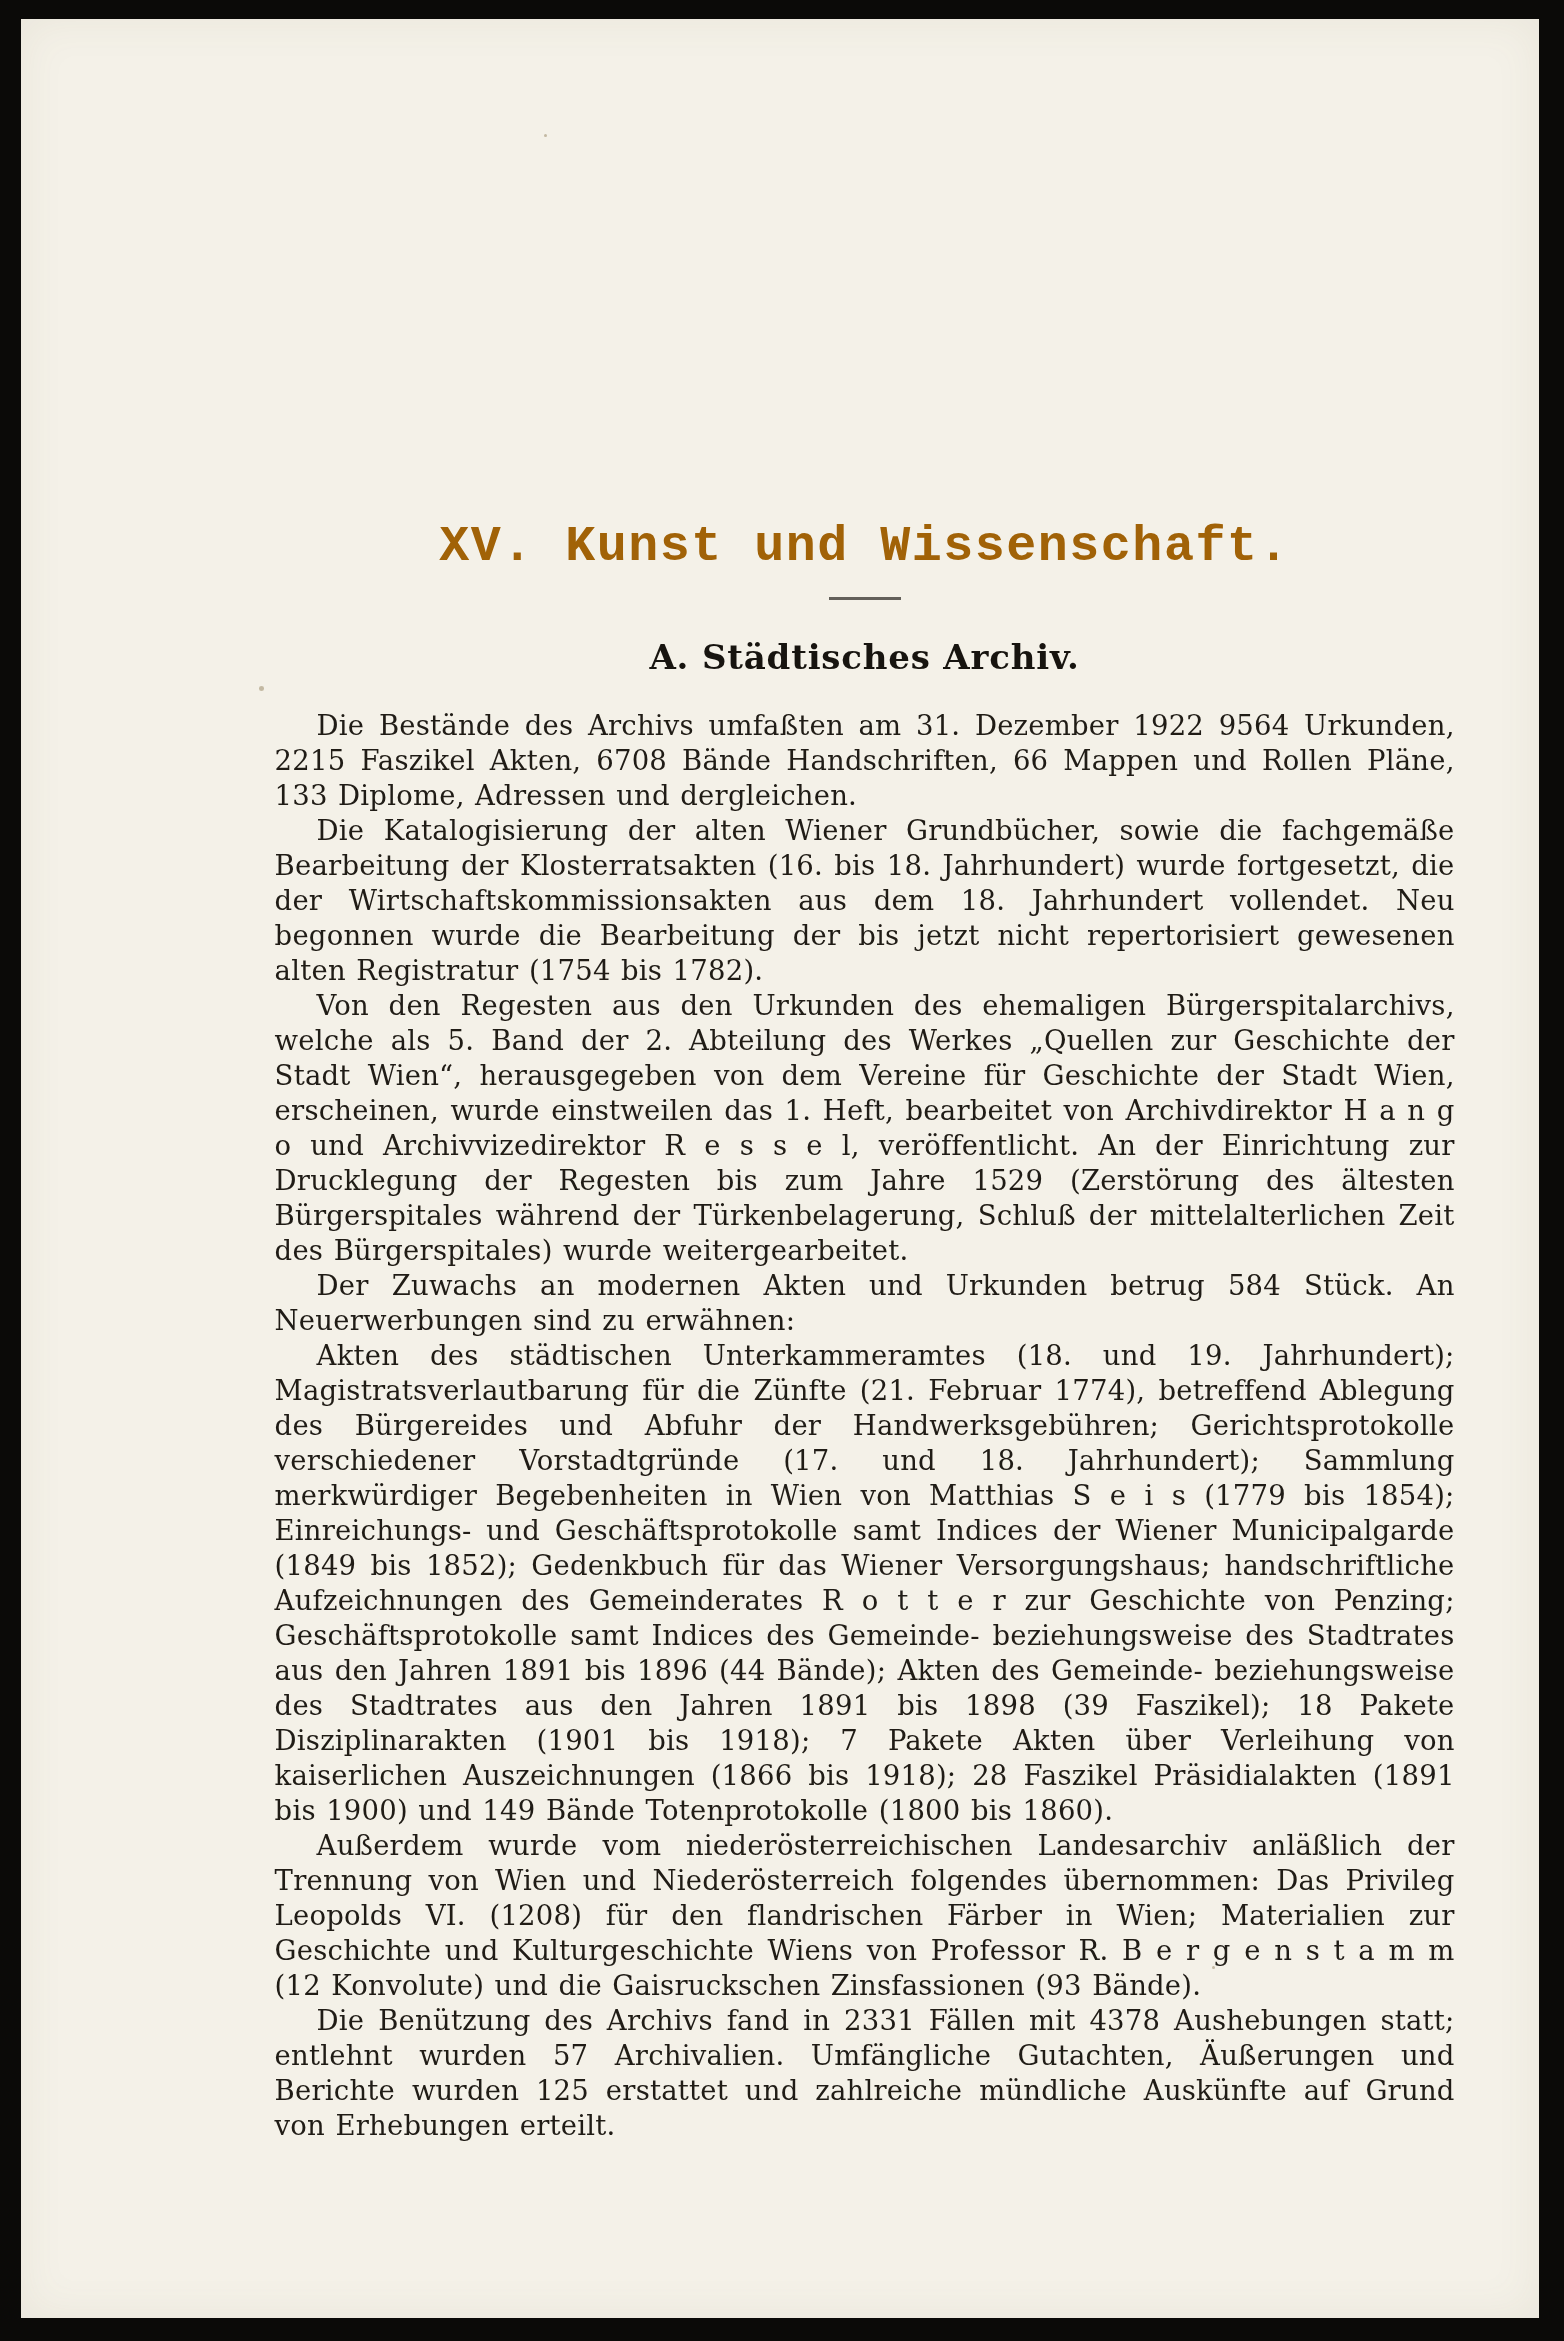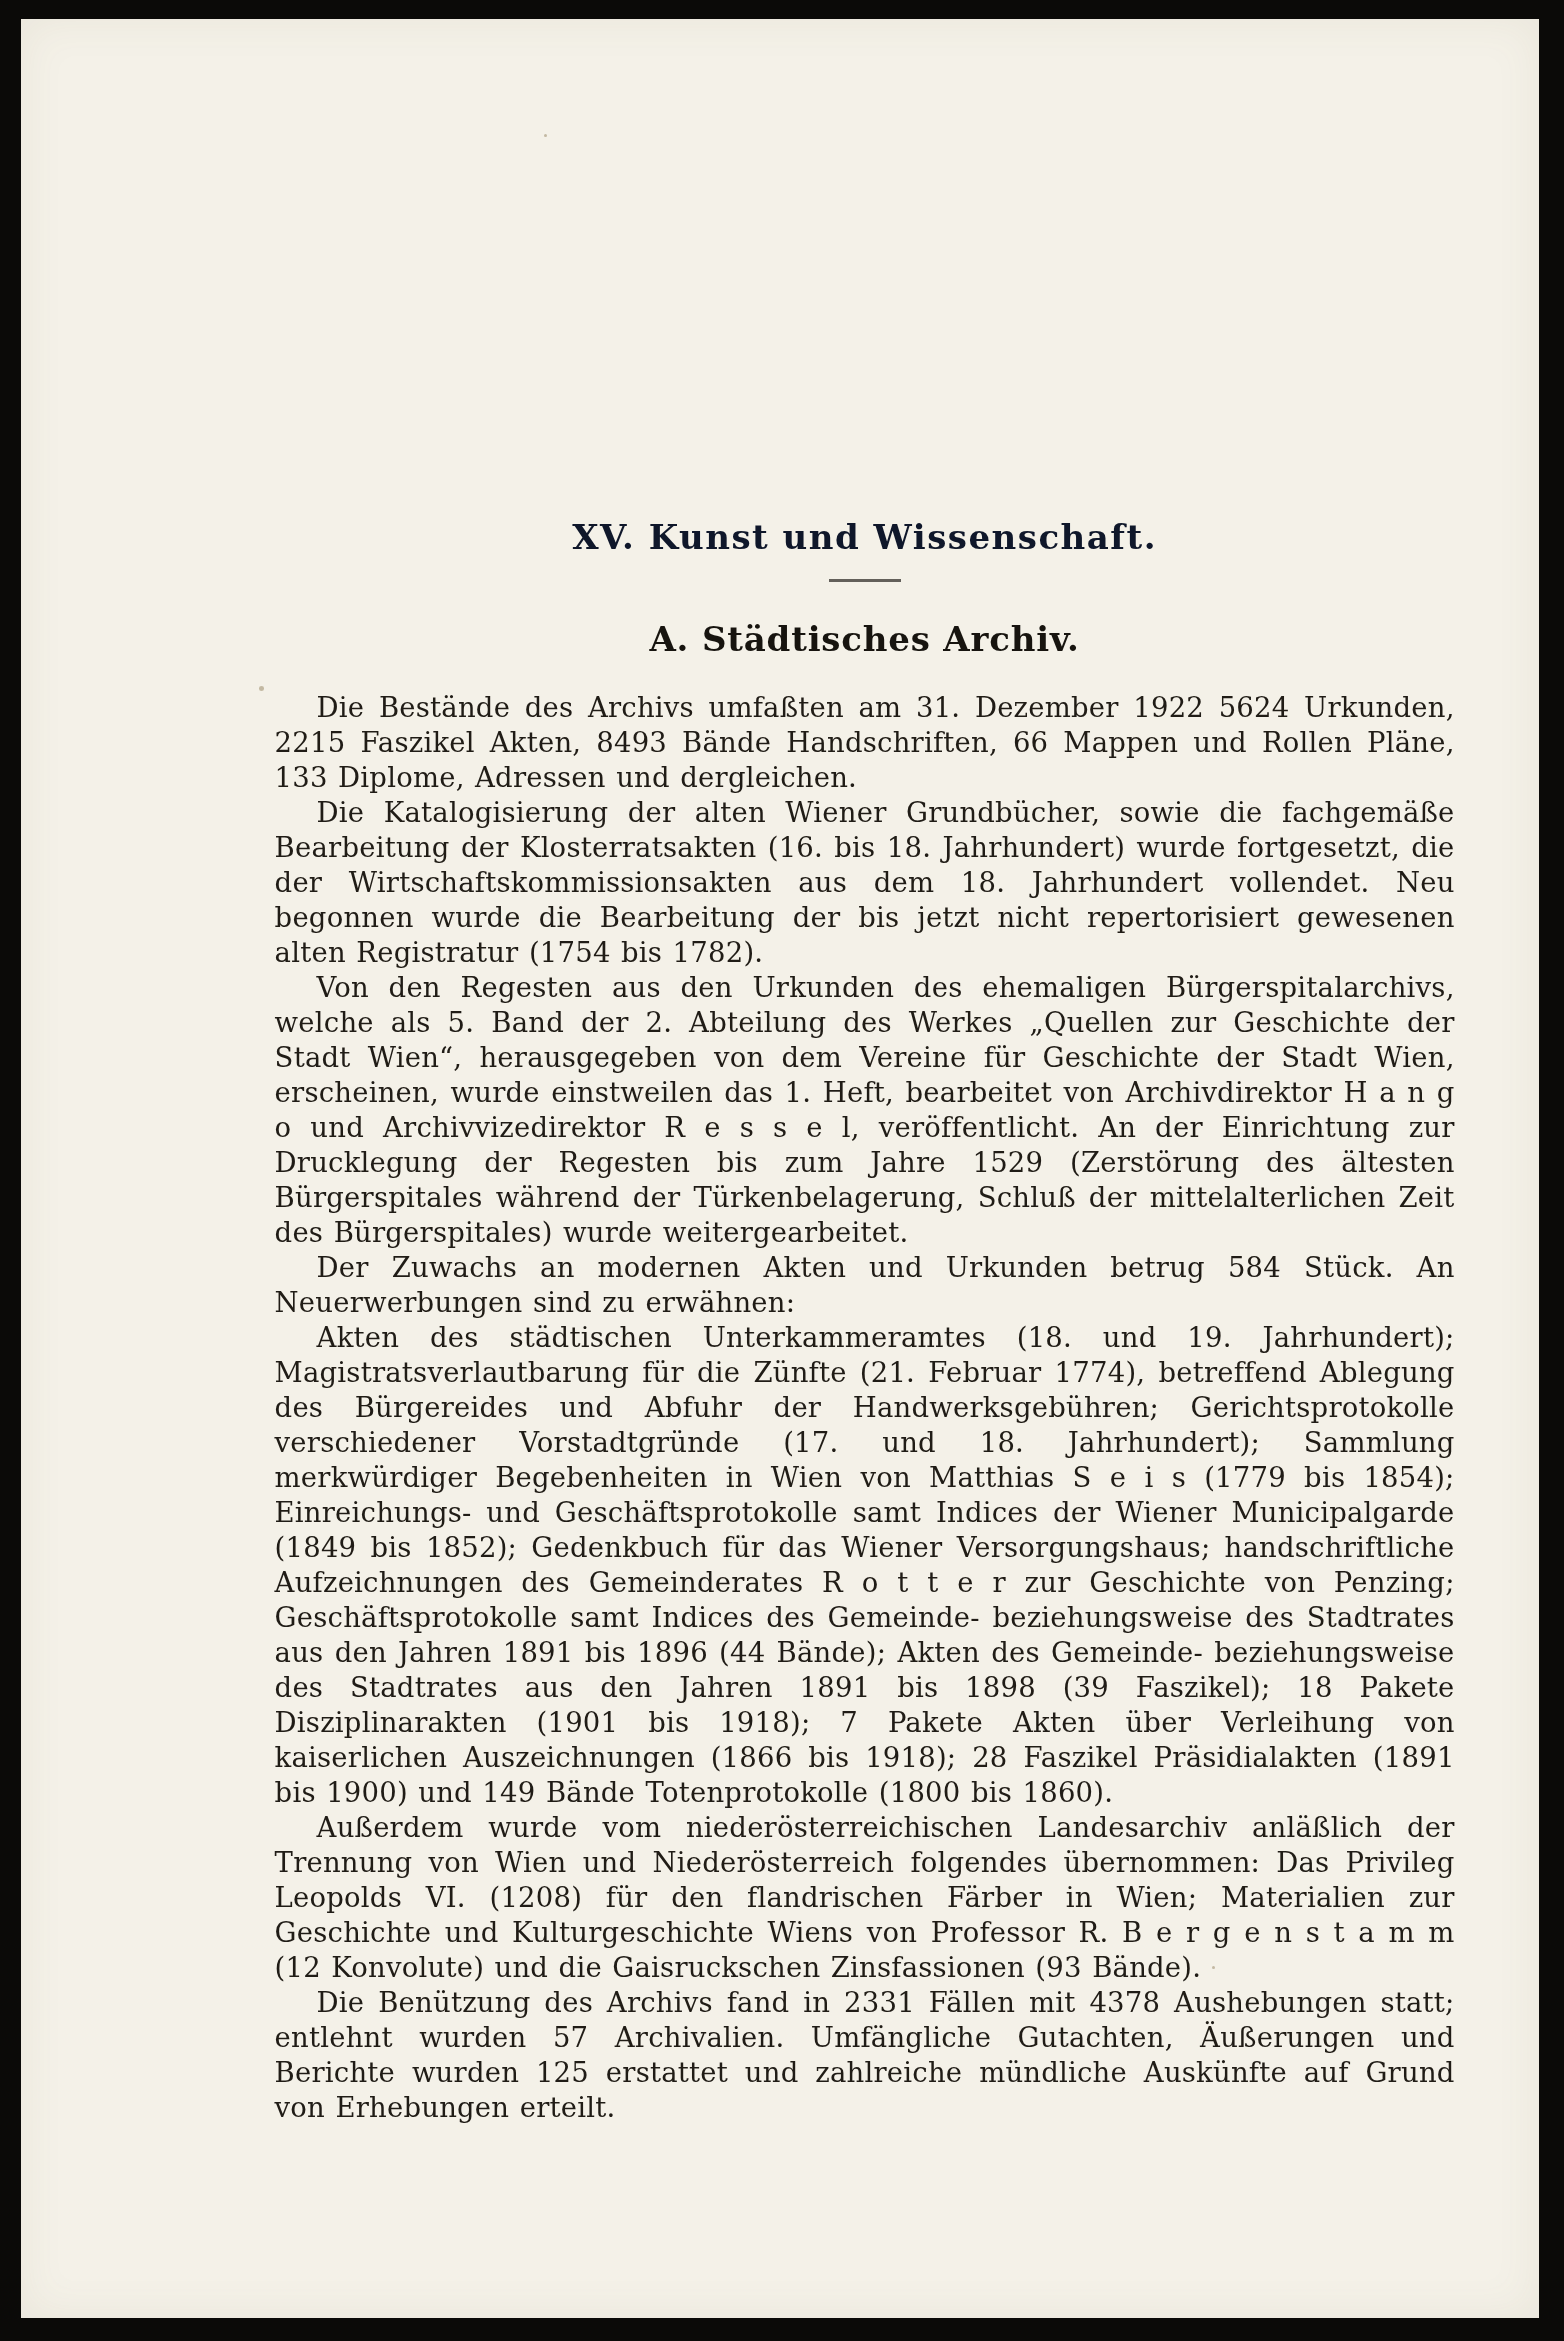--- a/index.html
+++ b/index.html
@@ -32,26 +32,27 @@
   }
   .content {
     position: absolute;
     left: 254px;
     top: 0;
     width: 1180px;
     color: #1c1914;
   }
   .chapter-title {
     margin: 500px 0 0 0;
-    font-size: 34px;
+    font-size: 50px;
     line-height: 1.1;
     font-weight: bold;
     text-align: center;
     letter-spacing: 1.5px;
-    color: #0f172a;
+    color: #a16207;
+    font-family: Liberation Mono, monospace;
   }
   .title-rule {
     width: 72px;
     height: 0;
     border-top: 3.1px solid #63605a;
     margin: 23px auto 0 auto;
   }
   .section-heading {
     margin: 38px 0 0 0;
     font-size: 34px;
@@ -87,21 +88,21 @@
 
     <div class="content">
 
       <h1 class="chapter-title">XV. Kunst und Wissenschaft.</h1>
 
       <div class="title-rule"></div>
 
       <h2 class="section-heading">A. Städtisches Archiv.</h2>
 
       <div class="body-text">
-        <p>Die Bestände des Archivs umfaßten am 31. Dezember 1922 5624 Urkunden, 2215 Faszikel Akten, 8493 Bände Handschriften, 66 Mappen und Rollen Pläne, 133 Diplome, Adressen und dergleichen.</p>
+        <p>Die Bestände des Archivs umfaßten am 31. Dezember 1922 9564 Urkunden, 2215 Faszikel Akten, 6708 Bände Handschriften, 66 Mappen und Rollen Pläne, 133 Diplome, Adressen und dergleichen.</p>
         <p>Die Katalogisierung der alten Wiener Grundbücher, sowie die fachgemäße Bearbeitung der Klosterratsakten (16. bis 18. Jahrhundert) wurde fortgesetzt, die der Wirtschaftskommissionsakten aus dem 18. Jahrhundert vollendet. Neu begonnen wurde die Bearbeitung der bis jetzt nicht repertorisiert gewesenen alten Registratur (1754 bis 1782).</p>
         <p>Von den Regesten aus den Urkunden des ehemaligen Bürgerspitalarchivs, welche als 5. Band der 2. Abteilung des Werkes „Quellen zur Geschichte der Stadt Wien“, herausgegeben von dem Vereine für Geschichte der Stadt Wien, erscheinen, wurde einstweilen das 1. Heft, bearbeitet von Archivdirektor H a n g o und Archivvizedirektor R e s s e l, veröffentlicht. An der Einrichtung zur Drucklegung der Regesten bis zum Jahre 1529 (Zerstörung des ältesten Bürgerspitales während der Türkenbelagerung, Schluß der mittelalterlichen Zeit des Bürgerspitales) wurde weitergearbeitet.</p>
         <p>Der Zuwachs an modernen Akten und Urkunden betrug 584 Stück. An Neuerwerbungen sind zu erwähnen:</p>
         <p>Akten des städtischen Unterkammeramtes (18. und 19. Jahrhundert); Magistratsverlautbarung für die Zünfte (21. Februar 1774), betreffend Ablegung des Bürgereides und Abfuhr der Handwerksgebühren; Gerichtsprotokolle verschiedener Vorstadtgründe (17. und 18. Jahrhundert); Sammlung merkwürdiger Begebenheiten in Wien von Matthias S e i s (1779 bis 1854); Einreichungs- und Geschäftsprotokolle samt Indices der Wiener Municipalgarde (1849 bis 1852); Gedenkbuch für das Wiener Versorgungshaus; handschriftliche Aufzeichnungen des Gemeinderates R o t t e r zur Geschichte von Penzing; Geschäftsprotokolle samt Indices des Gemeinde- beziehungsweise des Stadtrates aus den Jahren 1891 bis 1896 (44 Bände); Akten des Gemeinde- beziehungsweise des Stadtrates aus den Jahren 1891 bis 1898 (39 Faszikel); 18 Pakete Disziplinarakten (1901 bis 1918); 7 Pakete Akten über Verleihung von kaiserlichen Auszeichnungen (1866 bis 1918); 28 Faszikel Präsidialakten (1891 bis 1900) und 149 Bände Totenprotokolle (1800 bis 1860).</p>
         <p>Außerdem wurde vom niederösterreichischen Landesarchiv anläßlich der Trennung von Wien und Niederösterreich folgendes übernommen: Das Privileg Leopolds VI. (1208) für den flandrischen Färber in Wien; Materialien zur Geschichte und Kulturgeschichte Wiens von Professor R. B e r g e n s t a m m (12 Konvolute) und die Gaisruckschen Zinsfassionen (93 Bände).</p>
         <p>Die Benützung des Archivs fand in 2331 Fällen mit 4378 Aushebungen statt; entlehnt wurden 57 Archivalien. Umfängliche Gutachten, Äußerungen und Berichte wurden 125 erstattet und zahlreiche mündliche Auskünfte auf Grund von Erhebungen erteilt.</p>
       </div>
 
     </div>
   </div>

